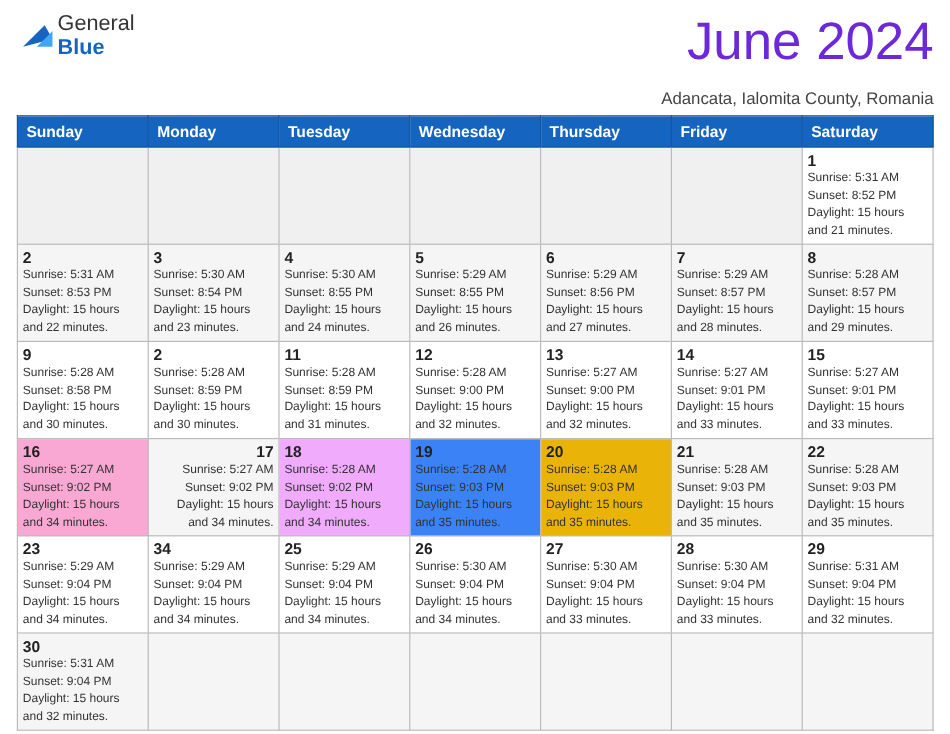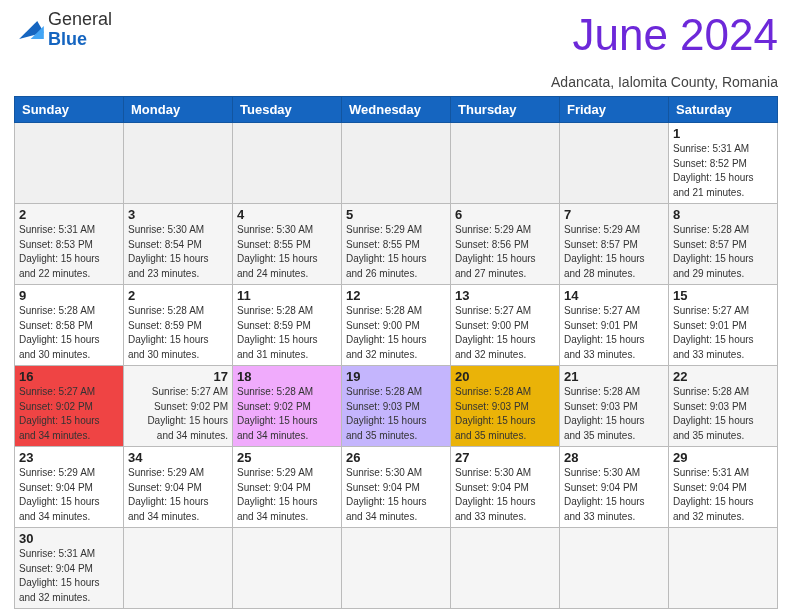--- a/index.html
+++ b/index.html
@@ -235,42 +235,42 @@
           </td>
           <td>
             <span class="day-number">15</span>
             <div class="day-info" style="white-space: pre-line;">Sunrise: 5:27 AM
 Sunset: 9:01 PM
 Daylight: 15 hours
 and 33 minutes.</div>
           </td>
         </tr>
         <tr>
-          <td style="background: #ef4444;">
+          <td style="background: #f9a8d4;">
             <span class="day-number">16</span>
             <div class="day-info" style="white-space: pre-line;">Sunrise: 5:27 AM
 Sunset: 9:02 PM
 Daylight: 15 hours
 and 34 minutes.</div>
           </td>
           <td style="background: rgb(245, 245, 245); text-align: right;">
             <span class="day-number">17</span>
             <div class="day-info" style="white-space: pre-line;">Sunrise: 5:27 AM
 Sunset: 9:02 PM
 Daylight: 15 hours
 and 34 minutes.</div>
           </td>
           <td style="background: #f0abfc;">
             <span class="day-number">18</span>
             <div class="day-info" style="white-space: pre-line;">Sunrise: 5:28 AM
 Sunset: 9:02 PM
 Daylight: 15 hours
 and 34 minutes.</div>
           </td>
-          <td style="background: #c4b5fd;">
+          <td style="background: #3b82f6;">
             <span class="day-number">19</span>
             <div class="day-info" style="white-space: pre-line;">Sunrise: 5:28 AM
 Sunset: 9:03 PM
 Daylight: 15 hours
 and 35 minutes.</div>
           </td>
           <td style="background: #eab308;">
             <span class="day-number">20</span>
             <div class="day-info" style="white-space: pre-line;">Sunrise: 5:28 AM
 Sunset: 9:03 PM

